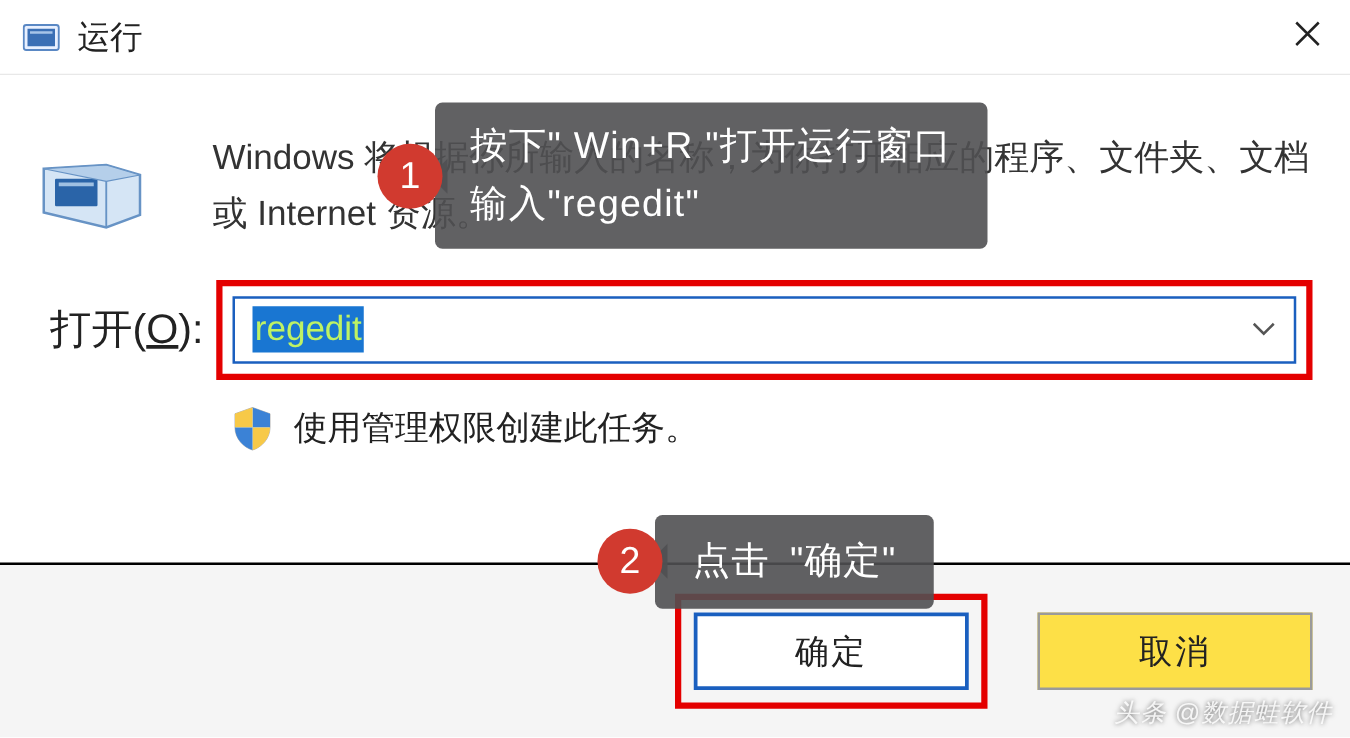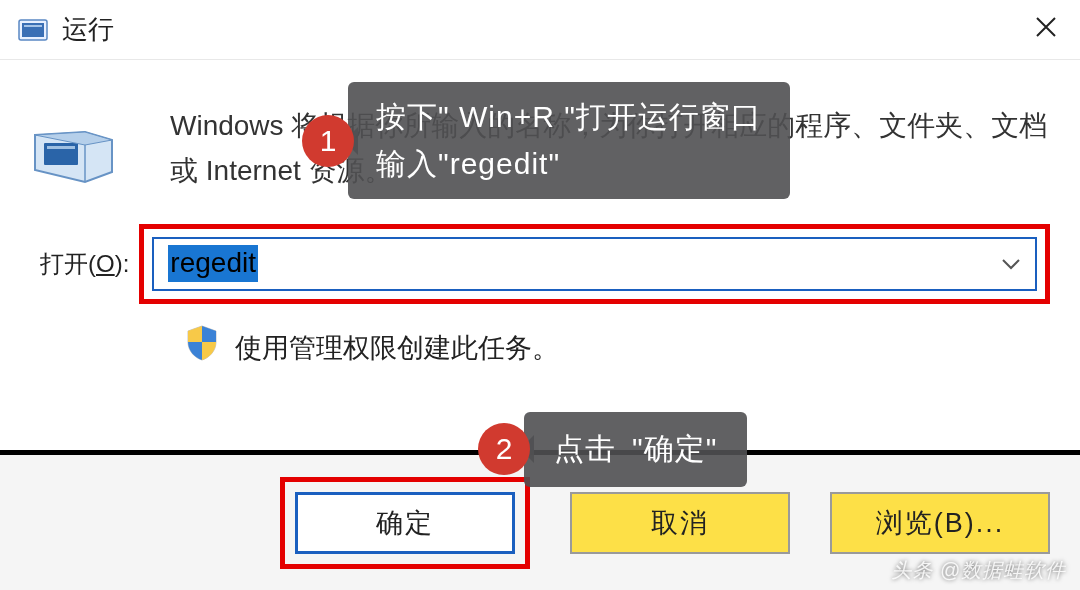--- a/index.html
+++ b/index.html
@@ -66,21 +66,21 @@
       flex: 1;
       padding-top: 4px;
     }
     .open-row {
       display: flex;
       align-items: center;
       gap: 10px;
       margin-bottom: 20px;
     }
     .open-label {
-      font-size: 24px;
+      font-size: 33px;
       color: #222;
       flex: 0 0 auto;
       padding-left: 10px;
     }
     .open-label u { text-decoration: underline; }
     .combo-wrap {
       flex: 1;
       border: 5px solid #e40000;
       padding: 8px;
     }
@@ -88,48 +88,48 @@
       border: 2px solid #1a5fbf;
       height: 54px;
       display: flex;
       align-items: center;
       justify-content: space-between;
       padding: 0 14px;
       background: #fff;
     }
     .combo-input {
       font-size: 28px;
-      color: #000000;
+      color: #bef264;
       background: #1976d2;
       padding: 0 2px;
       line-height: 1.3;
     }
     .chevron {
       font-size: 20px;
       color: #555;
     }
     .admin-row {
       display: flex;
-      align-items: flex-end;
+      align-items: flex-start;
       gap: 16px;
       margin-left: 155px;
     }
     .shield-icon svg { width: 34px; height: 38px; }
     .admin-text {
       font-size: 27px;
       color: #222;
     }
     .footer {
       position: absolute;
       bottom: 0;
       left: 0;
       right: 0;
       height: 140px;
       background: #f5f5f5;
-      border-top: 5px solid #000000;
+      border-top: 2px solid #000000;
       display: flex;
       justify-content: flex-end;
       align-items: center;
       gap: 40px;
       padding-right: 30px;
     }
     .btn {
       min-width: 220px;
       height: 62px;
       font-size: 27px;
@@ -270,21 +270,20 @@
     </span>
     <span class="admin-text">使用管理权限创建此任务。</span>
   </div>
 </div>
 
 <div class="footer">
   <div class="btn-default-wrap">
     <div class="btn btn-default">确定</div>
   </div>
   <div class="btn">取消</div>
-  <div class="btn">浏览(B)...</div>
 </div>
 
 <div class="callout callout-1">
   <div class="callout-badge">1</div>
   <div class="callout-box">
     <div>按下" Win+R "打开运行窗口</div>
     <div>输入"regedit"</div>
   </div>
 </div>
 

